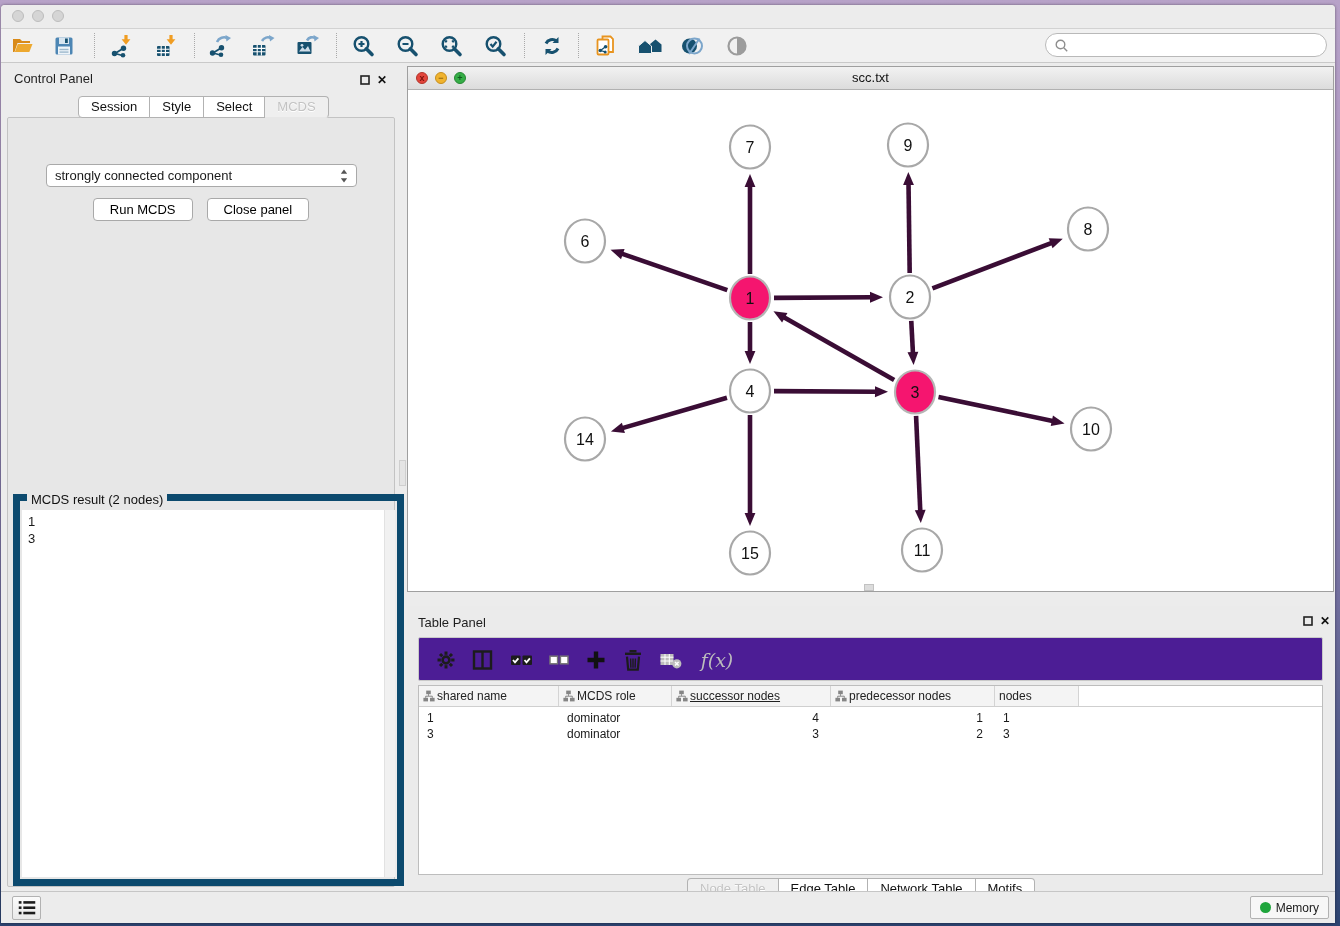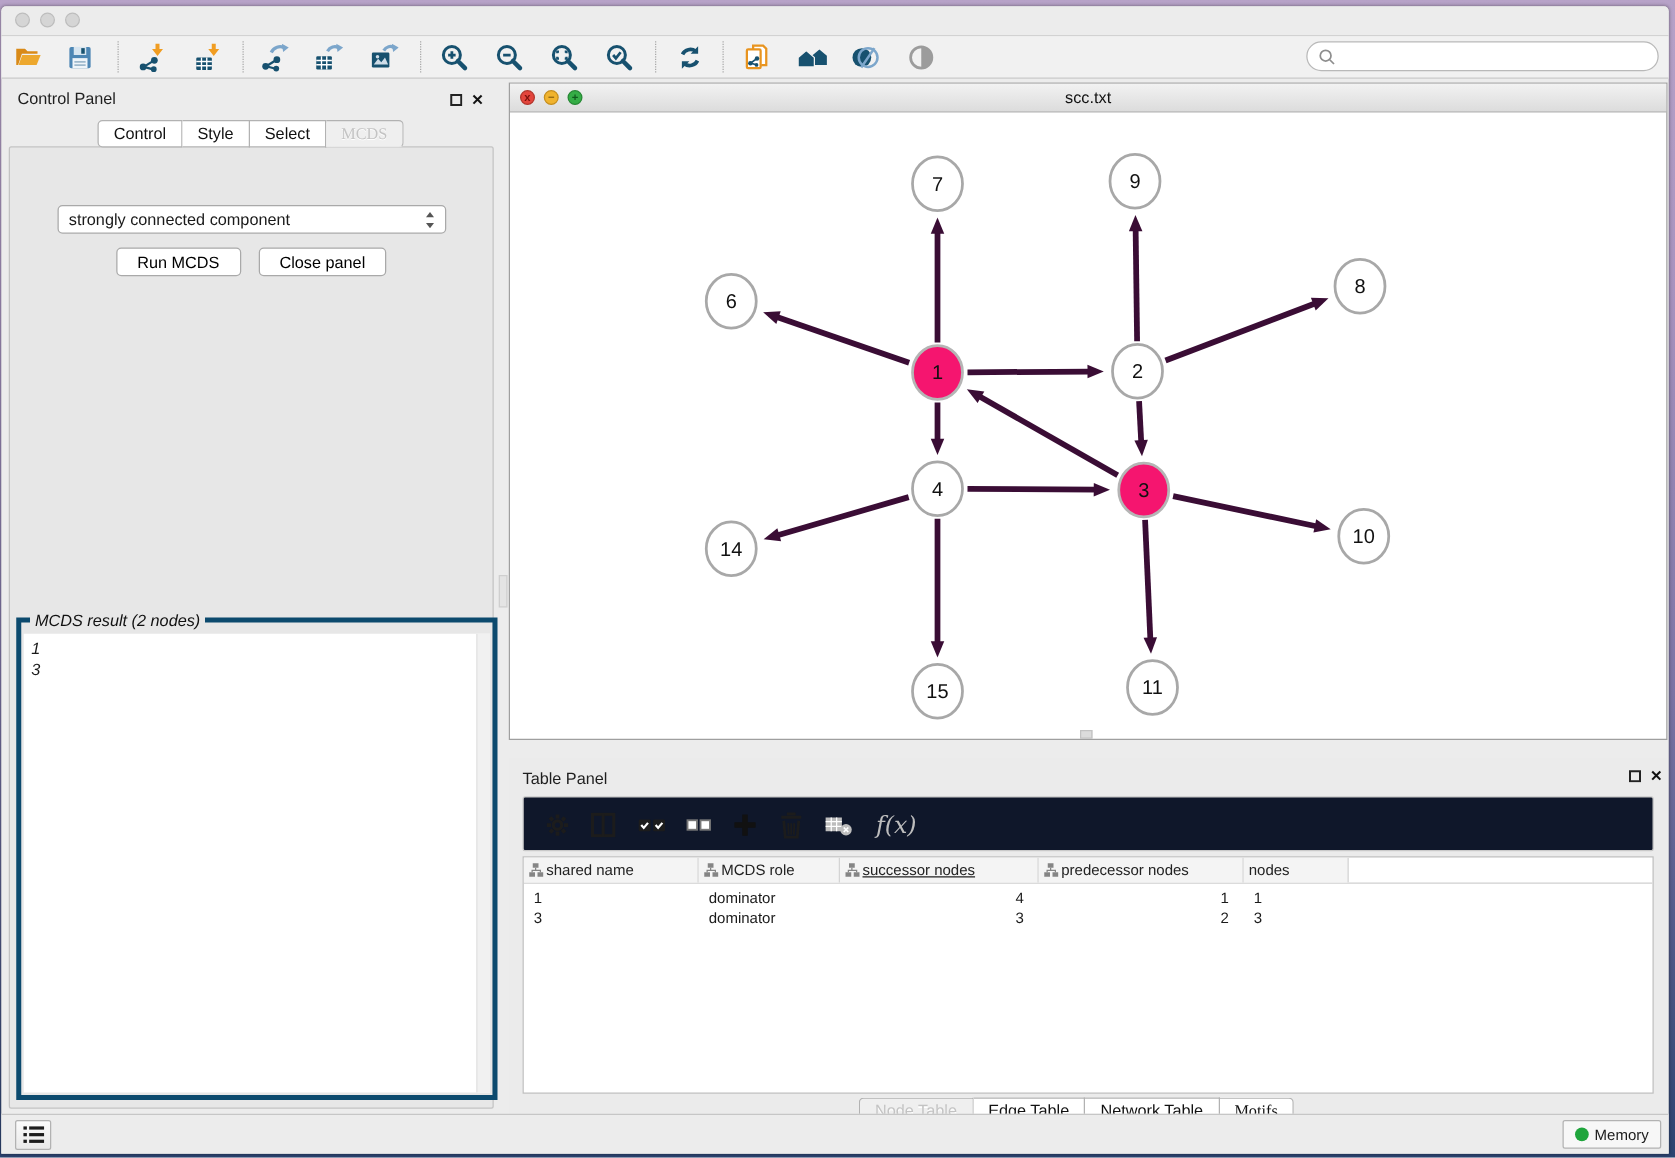--- a/index.html
+++ b/index.html
@@ -21,49 +21,49 @@
   .search{position:absolute;right:8px;top:4px;width:282px;height:24px;border:1px solid #b9b9b9;border-radius:12px;
           background:#fff;display:flex;align-items:center;padding-left:8px;box-sizing:border-box;}
   .search input{border:none;outline:none;flex:1;font-size:12px;background:transparent;font-family:"Liberation Sans",sans-serif;}
   
   .cp-title{position:absolute;left:13px;top:66px;font-size:13px;color:#1f1f1f;}
   .icon-float{position:absolute;width:10px;height:10px;}
   .icon-close{position:absolute;font-size:12px;font-weight:bold;color:#111;line-height:10px;}
   .cp-tabs{position:absolute;left:77px;top:91px;display:flex;height:22px;z-index:3;}
   .tab{font-size:13px;background:#fff;border:1px solid #b2b2b2;border-left:none;padding:0 12px;line-height:20px;color:#111;box-sizing:border-box;}
   .tab:first-child{border-left:1px solid #b2b2b2;border-radius:4px 0 0 4px;}
-  .tab:last-child{border-radius:0 4px 4px 0;font-family:Liberation Serif, serif;}
+  .tab:last-child{border-radius:0 4px 4px 0;}
   .tab.dis{color:#c3c3c3;text-shadow:0 1px 0 #fff;background:#efefef;border-bottom-color:#e7e7e7;}
   .cp-panel{position:absolute;left:6px;top:112px;width:388px;height:770px;background:#e7e7e7;border:1px solid #c3c3c3;border-radius:2px;box-sizing:border-box;}
   .opt-label{position:absolute;left:0;right:0;top:26px;text-align:center;font-size:13px;color:#111;}
   .selectbox{position:absolute;left:38px;top:46px;width:311px;height:23px;background:#fff;border:1px solid #a9a9a9;border-radius:4px;
              display:flex;align-items:center;padding:0 8px;box-sizing:border-box;font-size:13px;}
   .selectbox .stepper{margin-left:auto;}
   .btnrow{position:absolute;left:0;right:0;top:80px;display:flex;justify-content:center;gap:14px;}
   .btn{height:23px;background:#fff;border:1px solid #a9a9a9;border-radius:4px;font-size:13px;padding:0 16px;line-height:21px;box-sizing:border-box;}
-  .result-box{position:absolute;left:5px;top:376px;width:377px;height:378px;border:4px solid #0c4a6e;font-style:italic;}
+  .result-box{position:absolute;left:5px;top:376px;width:377px;height:378px;border:7px solid #0c4a6e;}
   .result-legend{position:absolute;top:-9px;left:7px;background:#e7e7e7;padding:0 4px;font-size:13px;color:#111;}
   .result-white{position:absolute;left:2px;right:2px;top:9px;bottom:2px;background:#fff;font-size:13px;line-height:17px;padding:3px 6px;box-sizing:border-box;}
   .result-scroll{position:absolute;right:2px;top:9px;bottom:2px;width:10px;background:#f1f1f1;border-left:1px solid #e2e2e2;}
   .splitter-grip{position:absolute;left:398px;top:455px;width:7px;height:26px;background:#e4e4e4;border:1px solid #cfcfcf;box-sizing:border-box;}
   
   .net-win{position:absolute;left:406px;top:61px;width:927px;height:526px;background:#fff;border:1px solid #9f9f9f;box-sizing:border-box;}
   .net-title{position:absolute;left:0;top:0;right:0;height:22px;background:linear-gradient(#f2f2f2,#dcdcdc);border-bottom:1px solid #b1b1b1;}
   .net-title .t{text-align:center;font-size:13px;line-height:21px;color:#111;}
   .tl{position:absolute;top:5px;width:12px;height:12px;border-radius:50%;box-sizing:border-box;font-size:9px;line-height:11px;
       text-align:center;font-weight:bold;}
   .tl.red{background:#e3453c;border:1px solid #b2352b;color:#7c100b;}
   .tl.yel{background:#f0b32e;border:1px solid #c68e1d;color:#8d6410;}
   .tl.grn{background:#35ad46;border:1px solid #268834;color:#0f5c1d;}
   .net-canvas{position:absolute;left:0;top:22px;right:0;bottom:0;}
   .net-grip{position:absolute;left:456px;bottom:0;width:10px;height:7px;background:#dcdcdc;border:1px solid #c2c2c2;box-sizing:border-box;}
   
   .tp{position:absolute;left:406px;top:589px;width:927px;height:298px;background:#ebebeb;margin-top:12px;}
   .tp-title{position:absolute;left:11px;top:9px;font-size:13px;color:#1f1f1f;}
-  .tp-toolbar{position:absolute;left:11px;top:31px;width:905px;height:44px;background:#0f172a;border:1px solid #c9c9c9;border-radius:2px;box-sizing:border-box;}
+  .tp-toolbar{position:absolute;left:11px;top:31px;width:905px;height:44px;background:#4c1d95;border:1px solid #c9c9c9;border-radius:2px;box-sizing:border-box;}
   .tpi{position:absolute;top:9px;width:26px;height:26px;display:flex;align-items:center;justify-content:center;}
   .fx{font-family:"DejaVu Serif",serif;font-style:italic;font-size:19px;color:#bdbdbd;}
   .tp-table{position:absolute;left:11px;top:79px;width:905px;height:190px;background:#fff;border:1px solid #bdbdbd;box-sizing:border-box;overflow:hidden;}
   .thead{display:flex;height:20px;border-bottom:1px solid #cfcfcf;}
   .th{display:flex;align-items:center;background:#f4f4f4;border-right:1px solid #d4d4d4;font-size:12px;color:#222;padding:0 4px;box-sizing:border-box;gap:2px;}
   .th .lbl{flex:1;text-align:left;white-space:nowrap;}
   .trow{display:flex;height:16px;align-items:center;font-size:12px;}
   .trow:first-child{margin-top:3px;}
   .td{box-sizing:border-box;padding:0 12px 0 8px;white-space:nowrap;}
   .tp-tabs{position:absolute;left:280px;top:272px;display:flex;height:22px;}
@@ -249,21 +249,21 @@
     </div>
   </div>
 
   <div class="cp-title">Control Panel</div>
   <svg class="icon-float" style="left:359px;top:70px" viewBox="0 0 10 10">
     <rect x="1" y="1" width="8" height="8" fill="none" stroke="#222" stroke-width="1.6"></rect>
   </svg>
   <span class="icon-close" style="left:376px;top:70px">✕</span>
 
   <div class="cp-tabs">
-    <div class="tab">Control</div>
+    <div class="tab">Session</div>
     <div class="tab">Style</div>
     <div class="tab">Select</div>
     <div class="tab dis">MCDS</div>
   </div>
 
   <div class="cp-panel">
     <div class="selectbox">
       <span>strongly connected component</span>
       <svg class="stepper" width="8" height="14" viewBox="0 0 8 14">
         <path d="M4 .5l3.2 4.2H.8z" fill="#555"></path>

